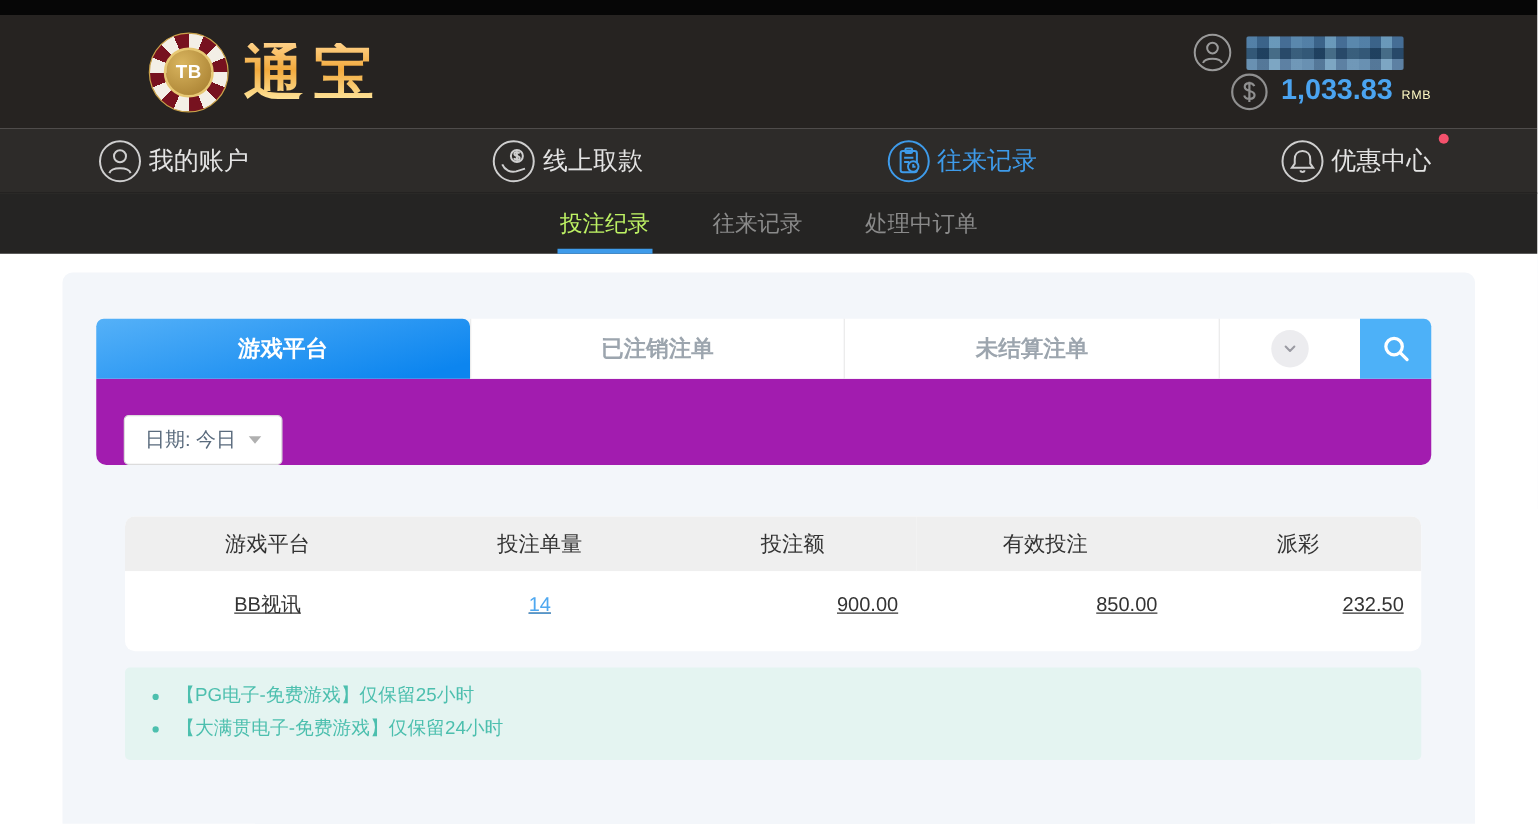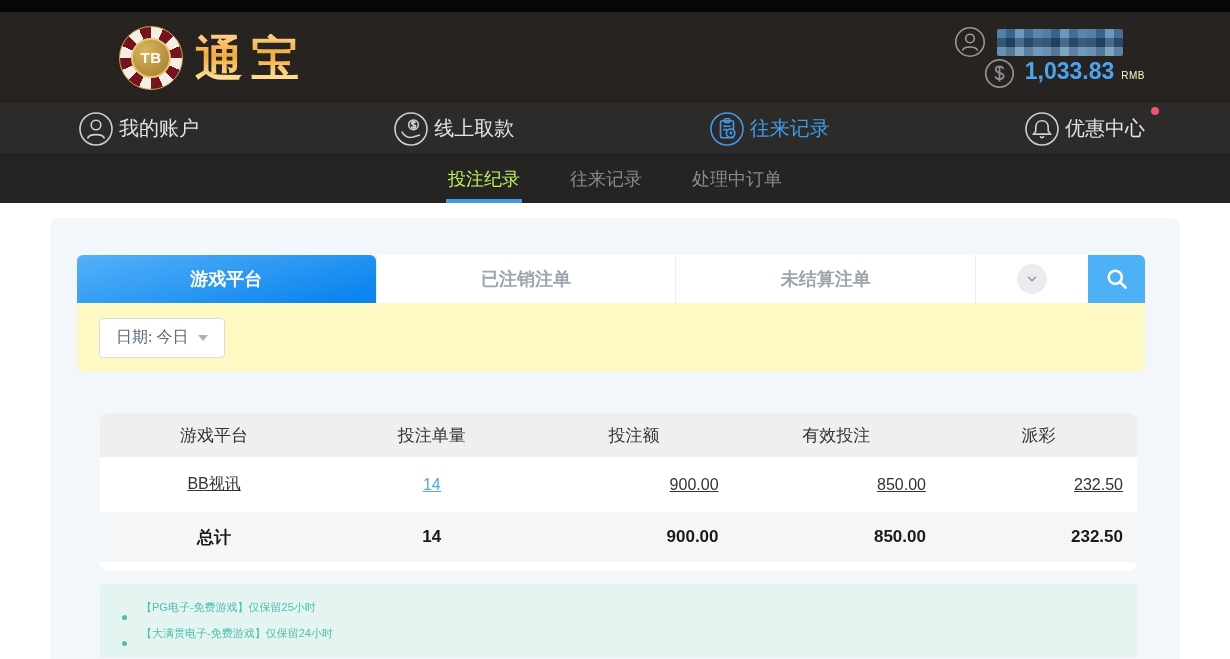--- a/index.html
+++ b/index.html
@@ -71,22 +71,22 @@
     text-align:center; font-size:18px; font-weight:bold; color:#586470; outline:none;
     font-family:inherit; }
   .ftab-input::placeholder { color:#9CA5AE; opacity:1; }
   .ftab-select { width:113px; background:#fff; border-left:1px solid #ececec;
     display:flex; align-items:center; justify-content:center; cursor:pointer; }
   .chev-circle { width:30px; height:30px; border-radius:50%; background:#ececef;
     color:#9a9aa2; display:flex; align-items:center; justify-content:center; }
   .search-btn { width:57px; background:#4DB1F8; border:none; border-radius:0 6px 0 0;
     display:flex; align-items:center; justify-content:center; color:#fff; cursor:pointer; }
 
-  .date-panel { background:#fef9c3; border-radius:0 0 8px 8px; height:69px;
-    display:flex; align-items:center; padding-left:22px;font-family:Liberation Serif, serif; }
+  .date-panel { background:#a21caf; border-radius:0 0 8px 8px; height:69px;
+    display:flex; align-items:flex-end; padding-left:22px; }
   .date-btn { display:flex; align-items:center; gap:10px; background:#fff;
     border:1px solid #dcdcdc; border-radius:4px; height:40px; padding:0 16px;
     font-size:16px; color:#5A6B7D; cursor:pointer; font-family:inherit; }
   .caret-down { width:0; height:0; border-left:5px solid transparent;
     border-right:5px solid transparent; border-top:6px solid #b0b0b0; }
 
   
   .table-card { margin:41px 43px 0 50px; background:#fff; border-radius:8px;
     overflow:hidden; padding-bottom:9px; }
   table { width:100%; border-collapse:collapse; table-layout:fixed; }
@@ -98,21 +98,21 @@
   tr.data-row td { height:55px; background:#fff;text-decoration:underline; }
   tr.total-row td { height:50px; background:#F4F6F8; font-weight:bold; color:#1a1a1a;
     font-size:17px; }
   td.al-c, th.al-c { text-align:center; }
   td.al-r, th.al-r { text-align:right; padding-right:14px; }
   a.count-link { color:#4FA8F0; text-decoration:underline; cursor:pointer; }
 
   
   .notice { margin:13px 43px 0 50px; border-radius:4px; padding:10px 16px 12px 14px; }
   .notice.info { background:#E4F4F1; }
-  .notice-line { display:flex; align-items:flex-end; font-size:11px; line-height:26px; }
+  .notice-line { display:flex; align-items:center; font-size:15px; line-height:26px; }
   .notice.info .notice-line { color:#4CBFAE; }
   .bullet-dot { width:5px; height:5px; border-radius:50%; background:#4CBFAE;
     margin:0 14px 0 8px; flex:0 0 auto; }
 
   svg { display:block; }
 </style>
 </head>
 <body>
 
 <div class="top-strip"></div>
@@ -266,27 +266,20 @@
           </tr>
         </thead>
         <tbody>
           <tr class="data-row">
             <td class="al-c">BB视讯</td>
             <td class="al-c"><a class="count-link">14</a></td>
             <td class="al-r">900.00</td>
             <td class="al-r">850.00</td>
             <td class="al-r">232.50</td>
           </tr>
-          <tr class="total-row">
-            <td class="al-c">总计</td>
-            <td class="al-c">14</td>
-            <td class="al-r">900.00</td>
-            <td class="al-r">850.00</td>
-            <td class="al-r">232.50</td>
-          </tr>
         </tbody>
       </table>
     </div>
 
     <div class="notice info">
       <div class="notice-line">
         <span class="bullet-dot"></span>
         <span>【PG电子-免费游戏】仅保留25小时</span>
       </div>
       <div class="notice-line">

